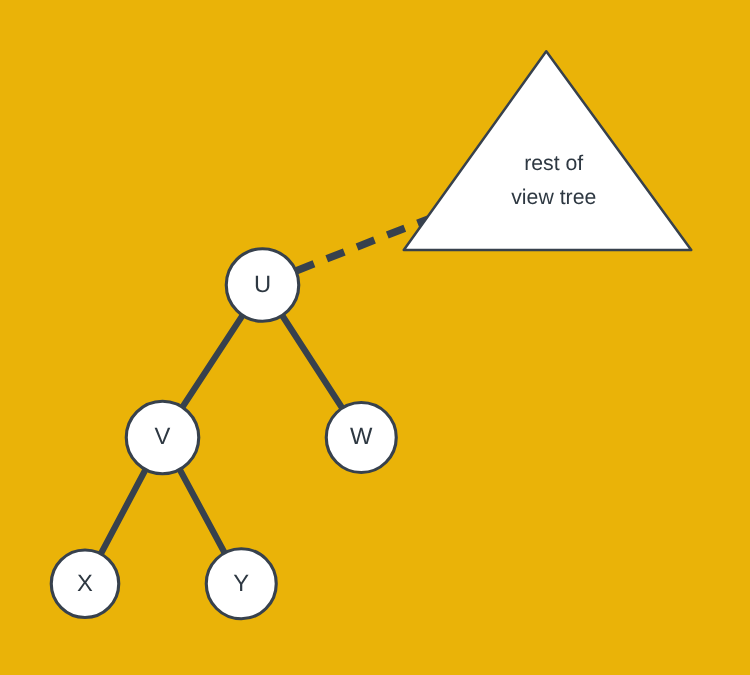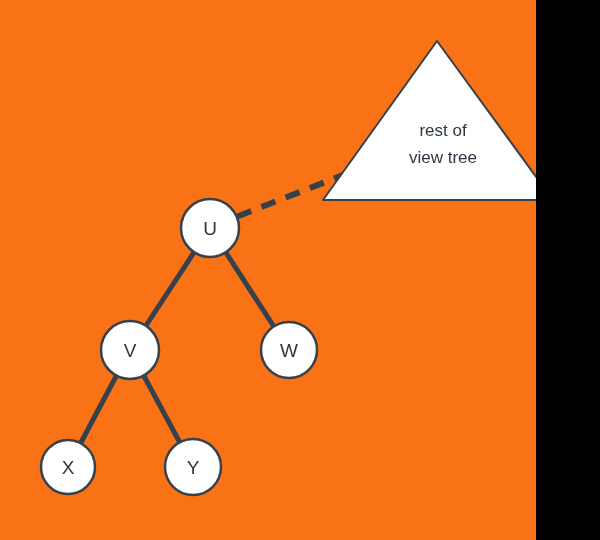--- a/index.html
+++ b/index.html
@@ -1,23 +1,23 @@
 <!DOCTYPE html>
 <html><head>
 <meta charset="utf-8">
 <style>
   html, body {
     margin: 0;
     padding: 0;
     background: #000000;
   }
   .canvas {
-    width: 536px;
+    width: 600px;
     height: 540px;
-    background: #f97316;
+    background: #eab308;
     position: relative;
     overflow: hidden;
   }
   svg { display: block; }
   .edge {
     stroke: #37414d;
     stroke-width: 5;
     stroke-linecap: round;
     fill: none;
   }

